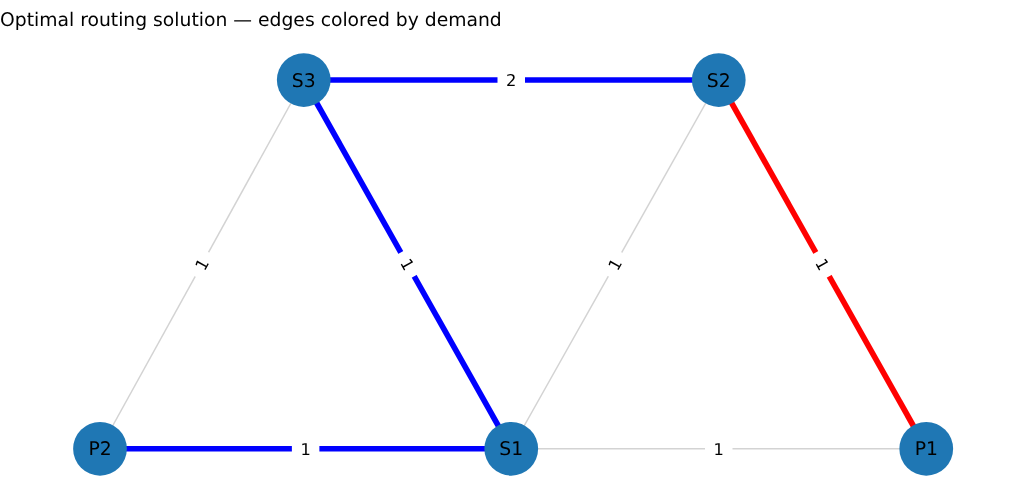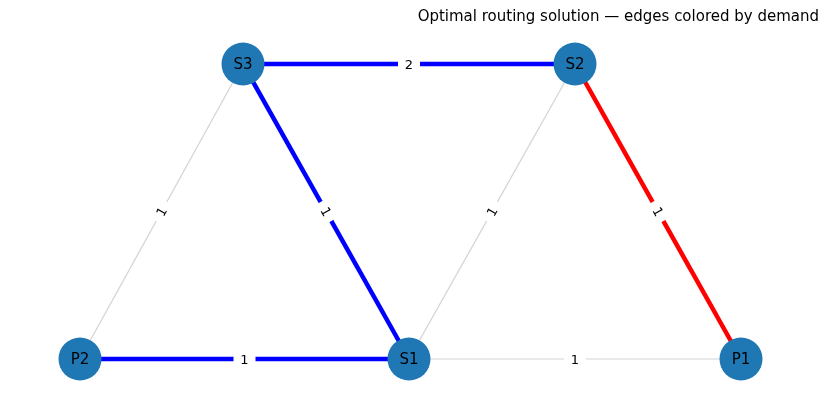--- a/index.html
+++ b/index.html
@@ -13,21 +13,21 @@
     height: 402px;
     background: #ffffff;
     overflow: hidden;
     font-family: "DejaVu Sans", sans-serif;
   }
   .figure-title {
     position: absolute;
     top: 7px;
     left: 0;
     width: 100%;
-    text-align: right;
+    text-align: left;
     font-size: 15px;
     color: #000000;
     font-family: "DejaVu Sans", sans-serif;
   }
   svg.graph {
     position: absolute;
     top: 0;
     left: 0;
   }
   svg.graph text {

